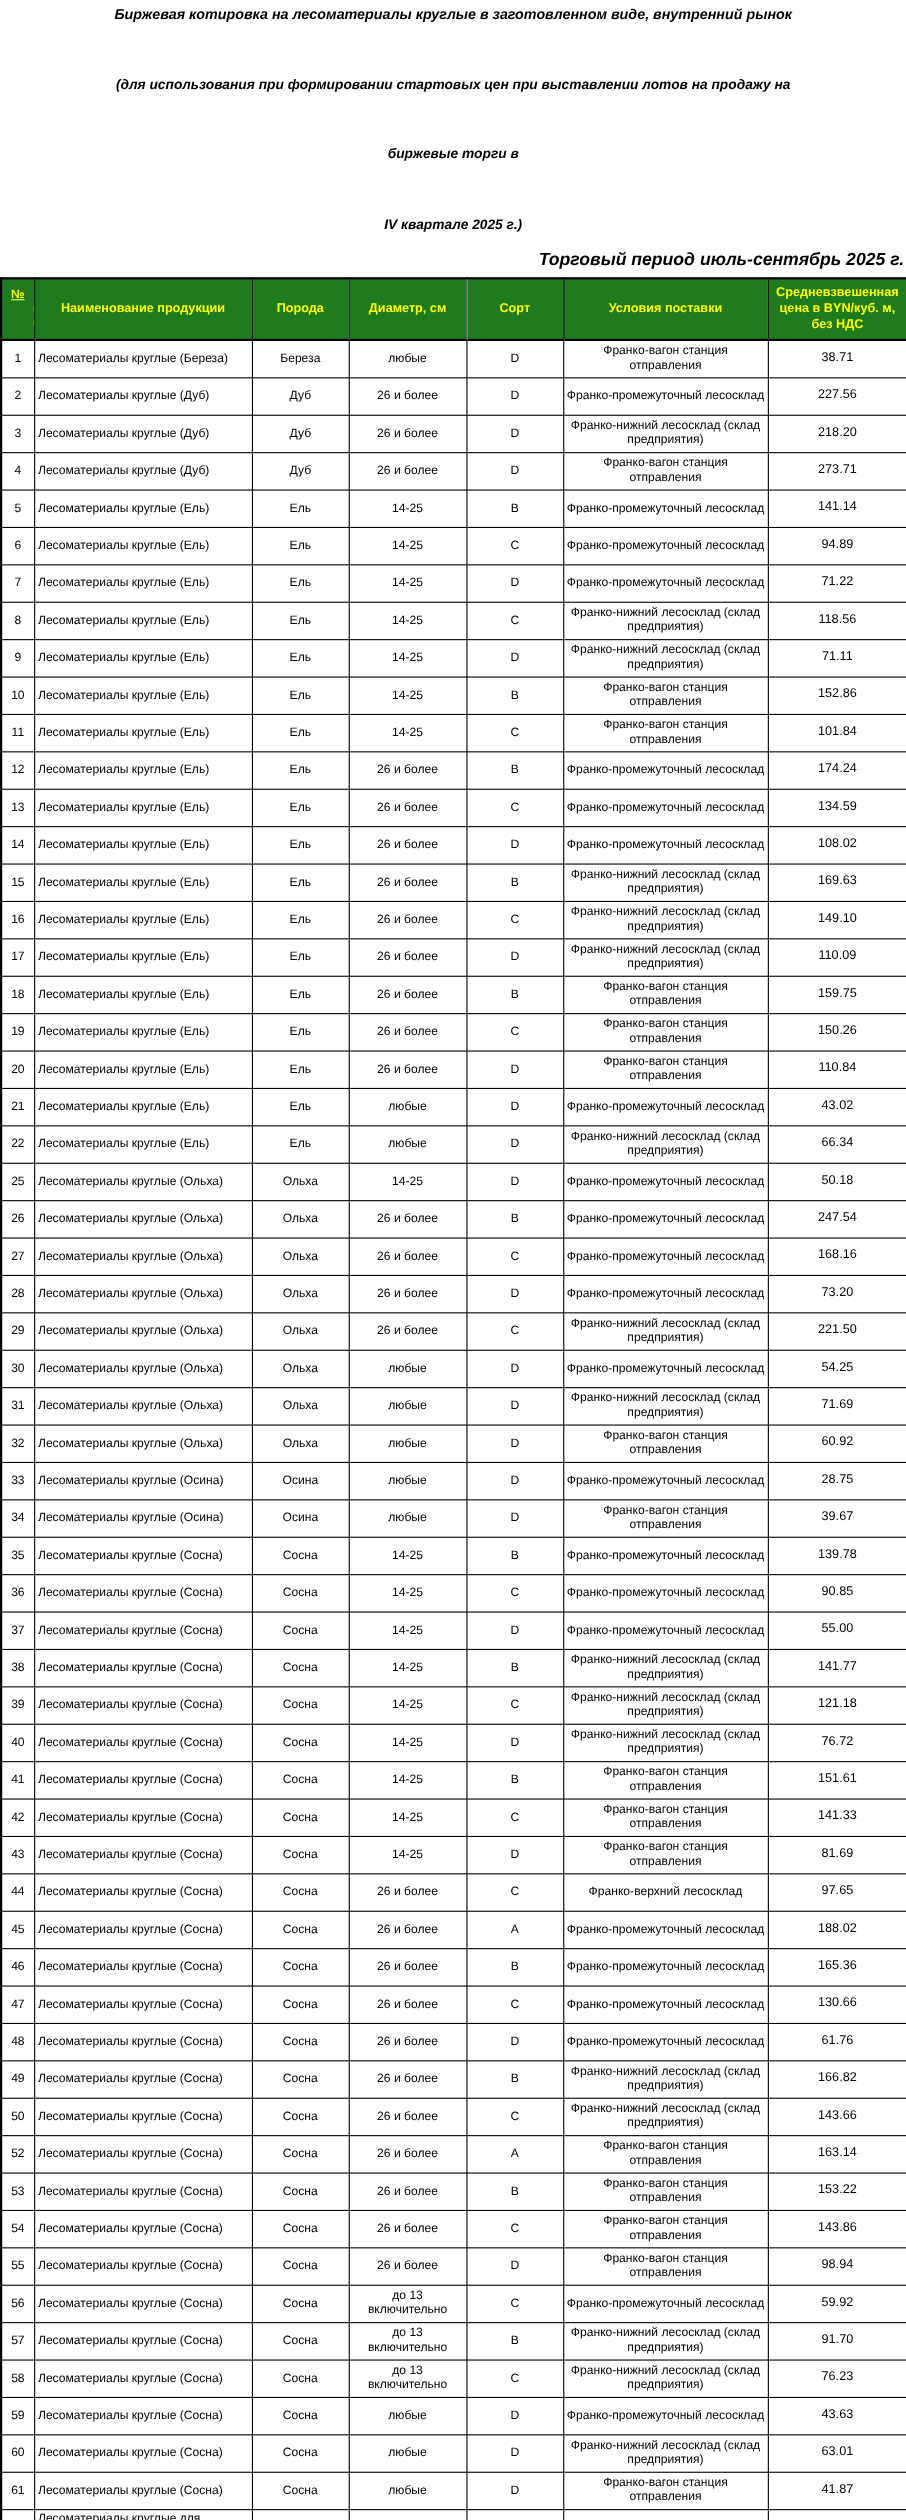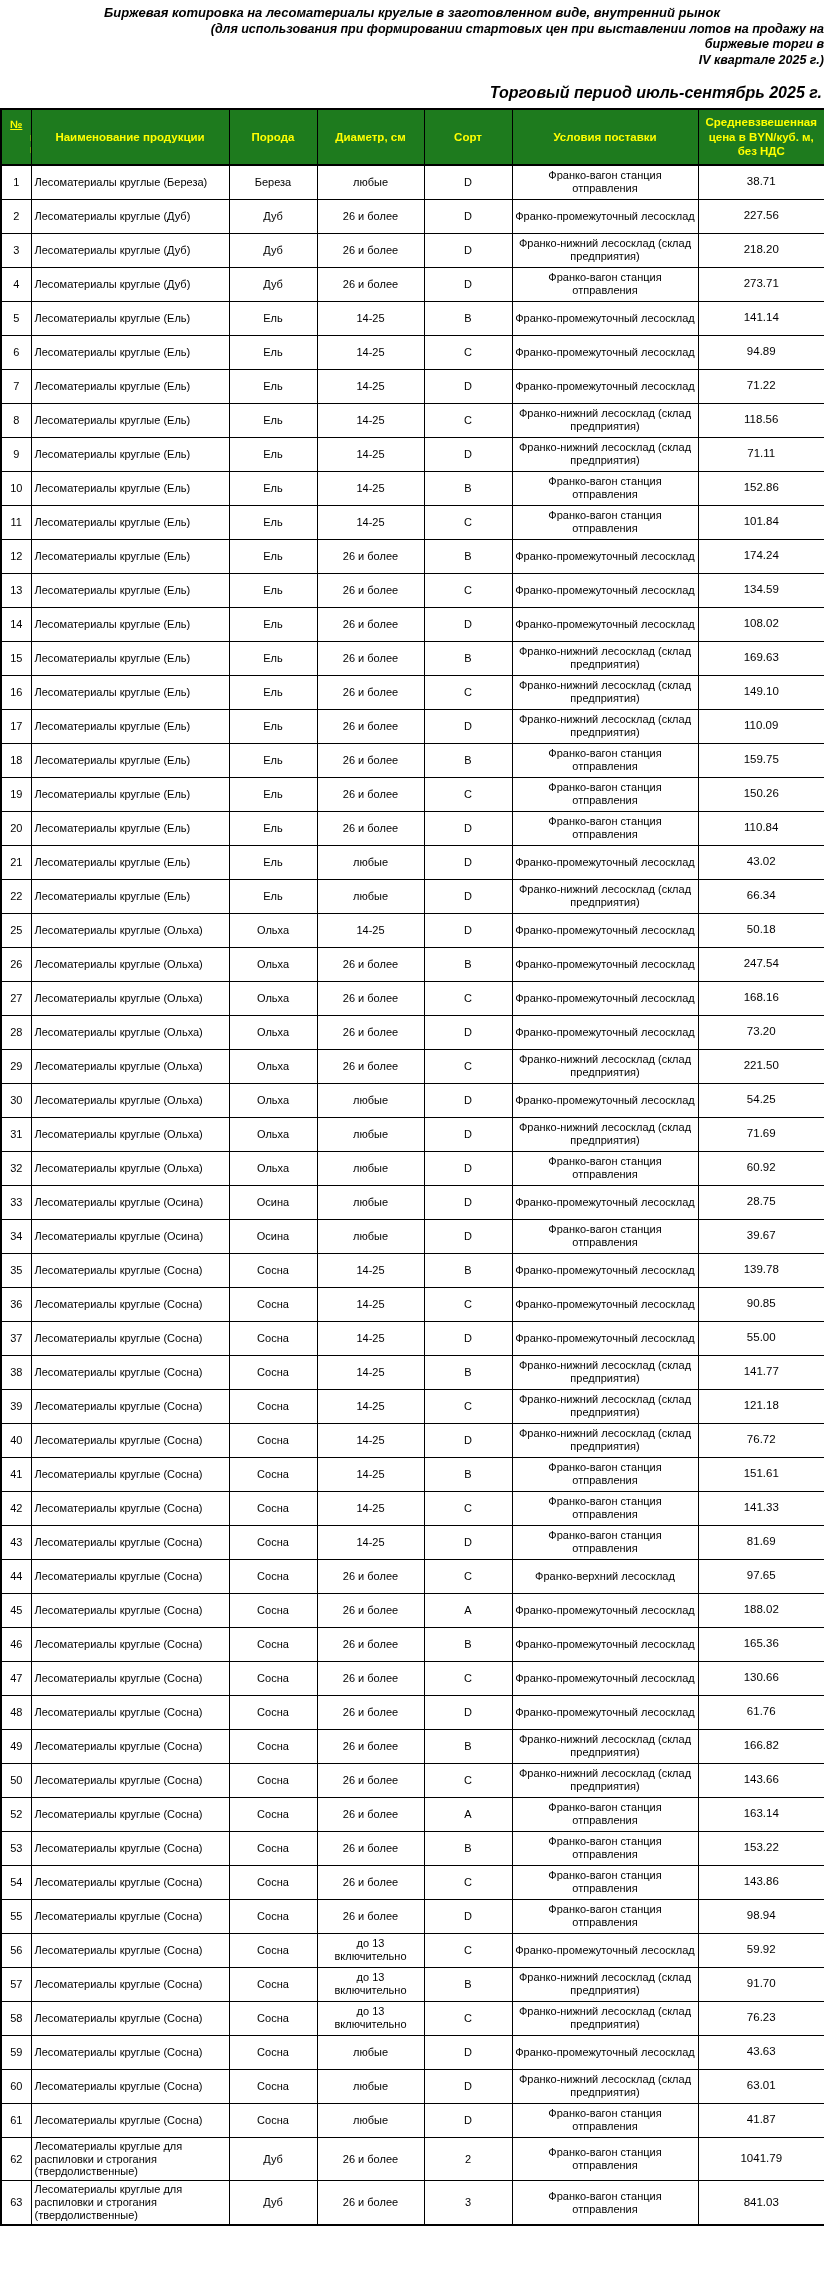--- a/index.html
+++ b/index.html
@@ -1,19 +1,19 @@
 <!DOCTYPE html>
 <html><head>
 <meta charset="utf-8">
 <style>
   html,body{margin:0;padding:0;background:#ffffff;}
   body{width:824px;font-family:"Liberation Sans",sans-serif;color:#000;}
   .titles{padding-top:4px;}
   .t-main{font-style:italic;font-weight:bold;font-size:13px;text-align:center;line-height:1.35;}
-  .t-sub{font-style:italic;font-weight:bold;font-size:12.5px;text-align:right;line-height:1.25;}
+  .t-sub{font-style:italic;font-weight:bold;font-size:12.5px;text-align:center;line-height:1.25;margin-top:48px;}
   .period{font-style:italic;font-weight:bold;font-size:16px;text-align:right;padding:16px 2px 6px 0;}
   table{border-collapse:collapse;table-layout:fixed;width:824px;border:2px solid #000;}
   th,td{border:1px solid #000;overflow:hidden;}
   thead th{background:#1e7b1e;color:#ffff00;font-weight:bold;font-size:11.5px;line-height:1.25;padding:5px 2px;border-bottom:2px solid #000;vertical-align:middle;}
   th.col-num{font-size:11px;line-height:1.15;padding:2px 0;}
   .u{text-decoration:underline;display:block;}
   .nl{display:block;padding-left:28px;}
   tbody td{font-size:11px;line-height:1.18;padding:2px;text-align:center;vertical-align:middle;height:29px;background:#ffffff;}
   tbody td.col-name{text-align:left;padding-left:3px;}
   tbody td.col-num{padding:1px 0;}

